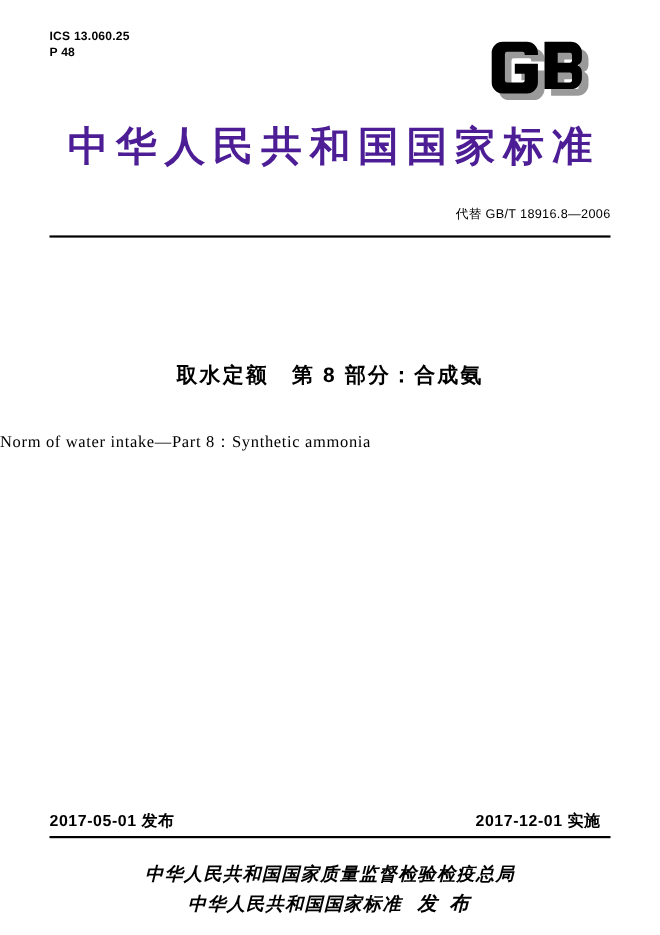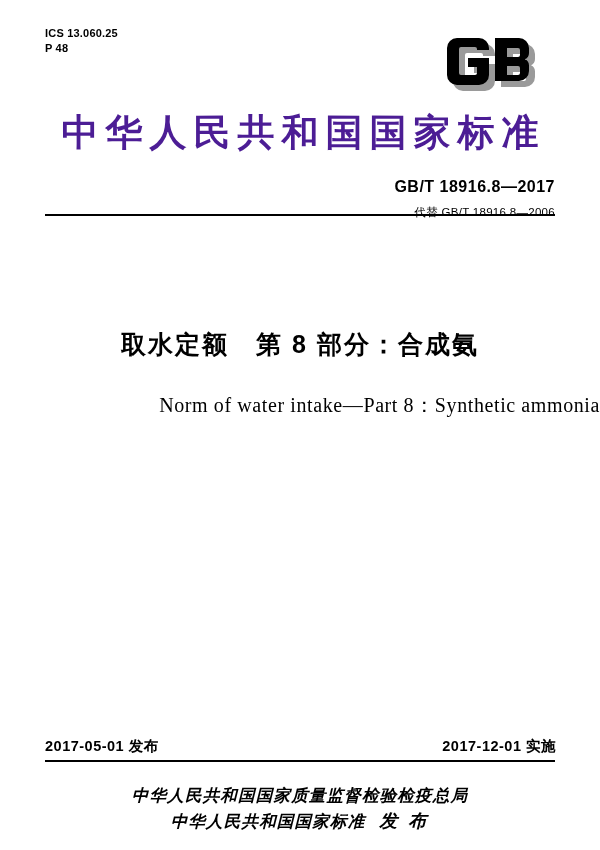--- a/index.html
+++ b/index.html
@@ -100,46 +100,46 @@
   }
 
   
   .cn-title {
     position: absolute;
     left: 0; right: 0;
     top: 328px;
     text-align: center;
     font-family: "Liberation Sans", sans-serif;
     font-weight: bold;
-    font-size: 25px;
+    font-size: 19px;
     letter-spacing: 2px;
   }
   .en-title {
     position: absolute;
     left: 0; right: 0;
     top: 392px;
-    text-align: right;
+    text-align: left;
     font-family: "Liberation Serif", serif;
-    font-size: 20px;
+    font-size: 15px;
     letter-spacing: 0.6px;
   }
 
   
   .date-issue {
     position: absolute;
     left: 45px;
     top: 737px;
     font-family: "Liberation Sans", sans-serif;
     font-weight: bold;
     font-size: 14.5px;
     letter-spacing: 0.5px;
   }
   .date-impl {
     position: absolute;
-    right: 44px;
+    right: 54px;
     top: 737px;
     font-family: "Liberation Sans", sans-serif;
     font-weight: bold;
     font-size: 14.5px;
     letter-spacing: 0.5px;
     margin-left: 9px;
   }
 
   
   .publisher {
@@ -185,21 +185,20 @@
       <g fill="#000000">
         <path d="M32,8 h22 a10,10 0 0 1 10,10 v2 h-12 v-1 a2,2 0 0 0 -2,-2 h-14 a2,2 0 0 0 -2,2 v24 a2,2 0 0 0 2,2 h14 a2,2 0 0 0 2,-2 v-6 h-9 v-9 h21 v17 a10,10 0 0 1 -10,10 h-22 a10,10 0 0 1 -10,-10 v-27 a10,10 0 0 1 10,-10 z"></path>
         <path d="M70,8 h24 a10,10 0 0 1 10,10 v5 a7,7 0 0 1 -4,6.3 a7,7 0 0 1 4,6.3 v5.4 a10,10 0 0 1 -10,10 h-24 z m12,10 v9 h11 a2,2 0 0 0 2,-2 v-5 a2,2 0 0 0 -2,-2 z m0,18 v9 h11 a2,2 0 0 0 2,-2 v-5 a2,2 0 0 0 -2,-2 z"></path>
       </g>
     </svg>
   </div>
 
   <div class="nat-title">中华人民共和国国家标准</div>
 
   <div class="std-no">
-    <div class="main">GB/T 18916.8—2017</div>
     <div class="replace">代替 GB/T 18916.8—2006</div>
   </div>
 
   <div class="rule-top"></div>
 
   <div class="cn-title">取水定额　第 8 部分：合成氨</div>
   <div class="en-title">Norm of water intake—Part 8：Synthetic ammonia</div>
 
   <div class="rule-bottom"></div>
 

